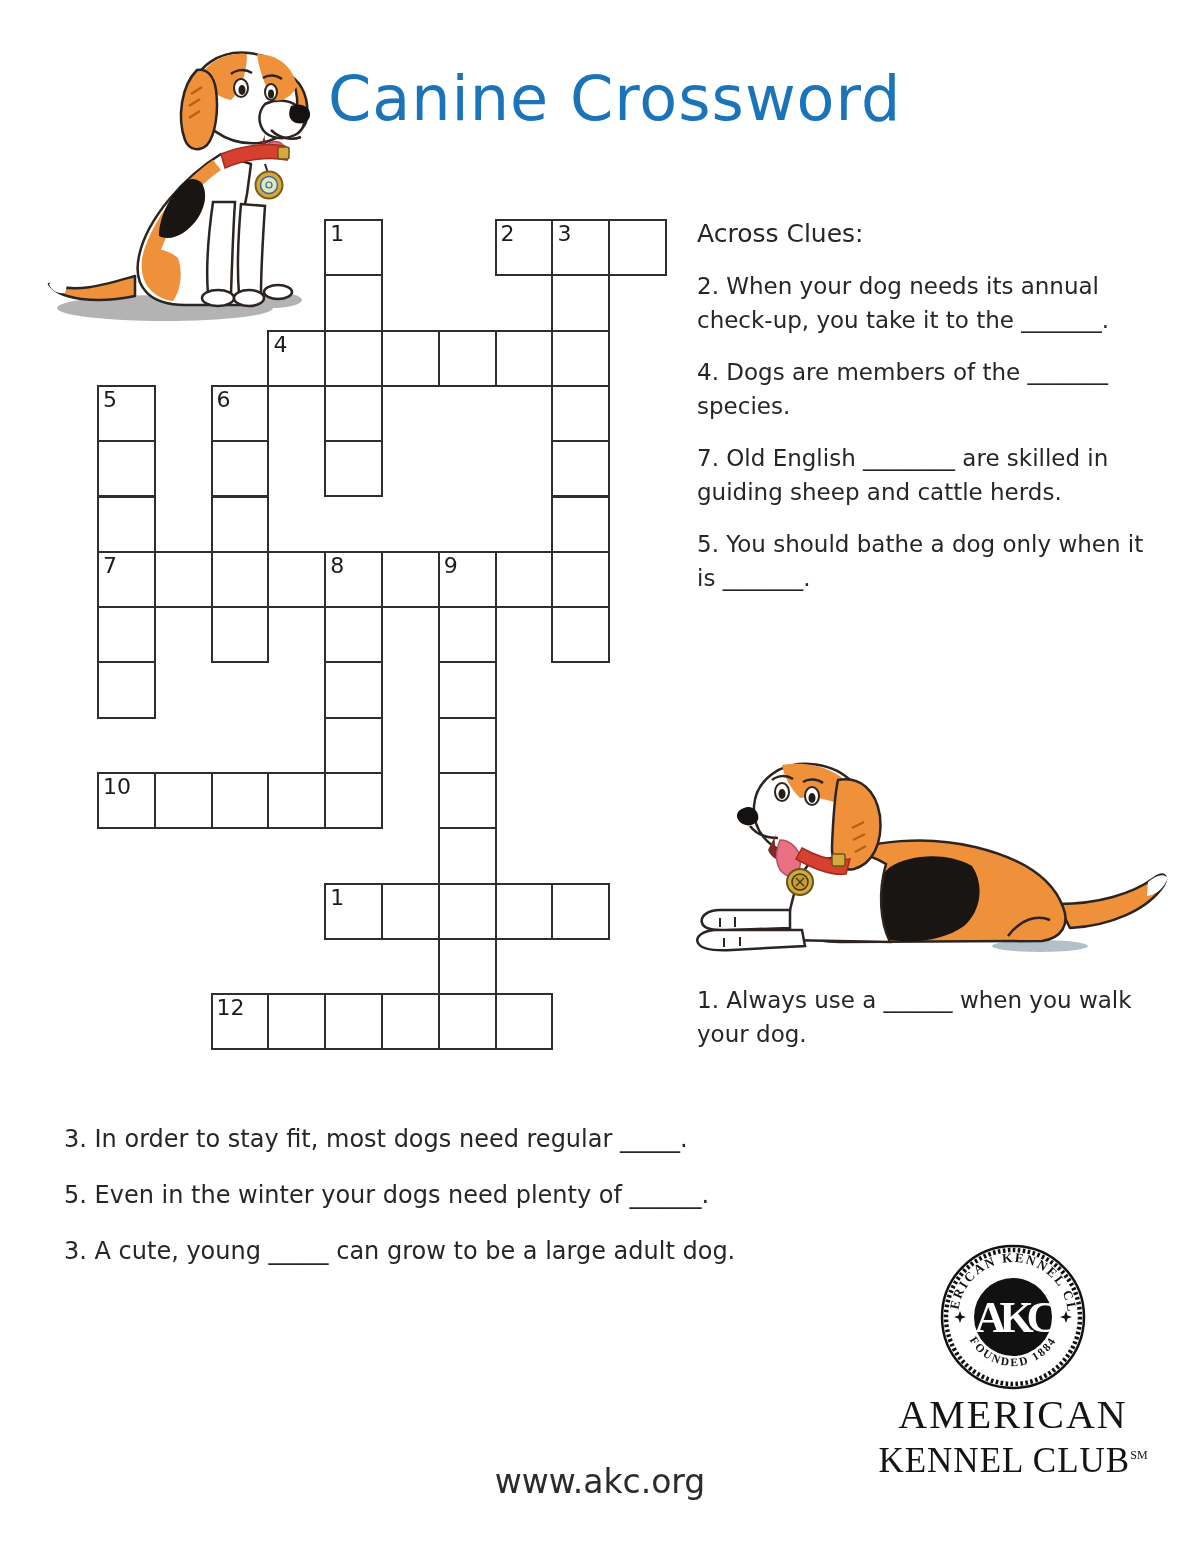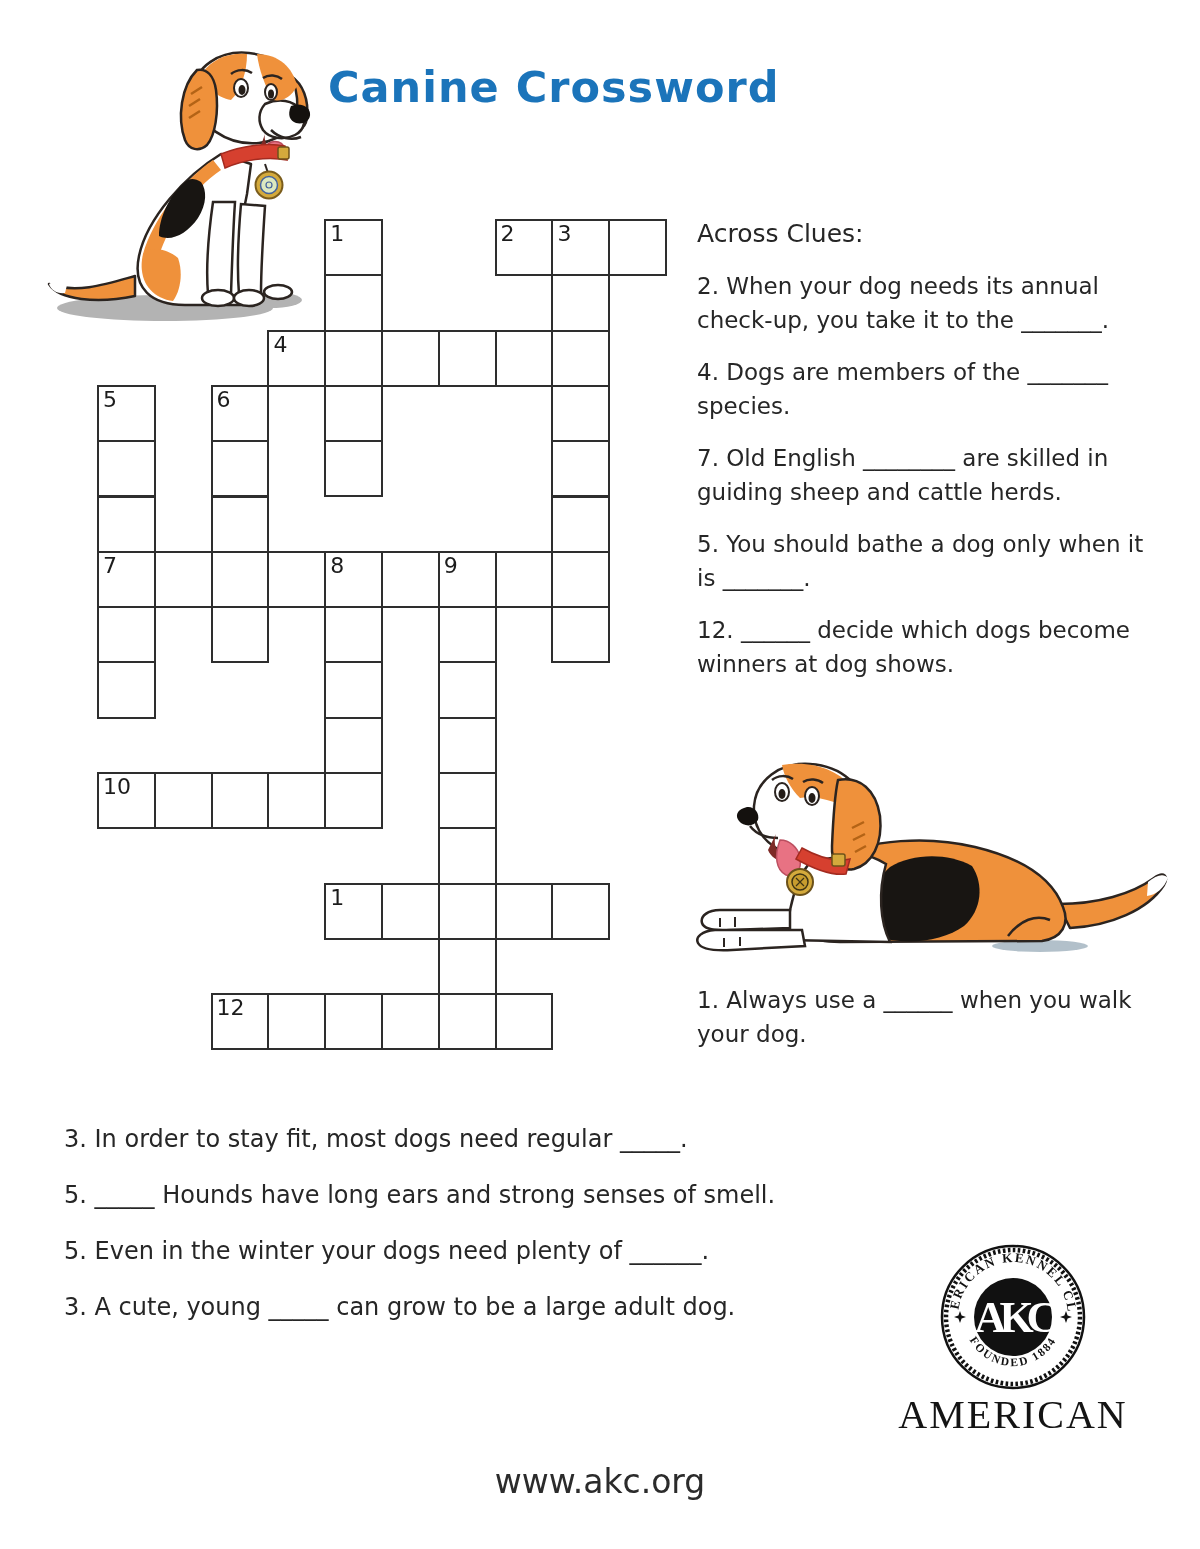--- a/index.html
+++ b/index.html
@@ -1,19 +1,19 @@
 <!DOCTYPE html>
 <html><head>
 <meta charset="utf-8">
 <title>Canine Crossword</title>
 <style>
   html,body{margin:0;padding:0;background:#ffffff;}
   .page{position:relative;width:1200px;height:1549px;background:#ffffff;overflow:hidden;
         font-family:"DejaVu Sans",sans-serif;color:#262626;}
-  .page-title{position:absolute;left:328px;top:62px;font-size:43px;font-weight:700;
+  .page-title{position:absolute;left:328px;top:62px;font-size:62px;font-weight:400;
               color:#1b74ba;letter-spacing:1px;white-space:nowrap;}
   
   .grid{position:absolute;left:97px;top:219px;width:572px;height:834px;}
   .cell{position:absolute;box-sizing:border-box;border:2px solid #2e2e2e;background:#ffffff;}
   .cell-num{position:absolute;top:0px;left:4px;font-size:22px;line-height:26px;color:#1c1c1c;}
   
   .clue-col{position:absolute;left:697px;top:217px;width:470px;font-size:23px;line-height:34px;}
   .down-col{position:absolute;left:697px;top:983px;width:470px;font-size:23px;line-height:34px;}
   .clue-heading{font-size:25px;font-weight:400;margin:0 0 18px 0;}
   .clue{margin:0 0 18px 0;}
@@ -174,21 +174,20 @@
       <div class="cell" style="left: 397.6px; top: 774.2px; width: 58.8px; height: 57.3px;"></div>
     </div>
 
   <section class="clue-col">
     <h2 class="clue-heading">Across Clues:</h2>
     <div>
         <p class="clue">2. When your dog needs its annual check-up, you take it to the _______.</p>
         <p class="clue">4. Dogs are members of the _______ species.</p>
         <p class="clue">7. Old English ________ are skilled in guiding sheep and cattle herds.</p>
         <p class="clue">5. You should bathe a dog only when it is _______.</p>
-        <p class="clue">12. ______ decide which dogs become winners at dog shows.</p>
       </div>
   </section>
 
   <svg class="dog-lying" viewBox="0 0 480 215">
     <ellipse cx="350" cy="194" rx="48" ry="6" fill="#9fb0bd" opacity="0.8"></ellipse>
 
     <path d="M368,152 C408,152 442,142 464,126 C474,119 479,124 474,133 C458,158 420,174 380,176 Z" fill="#ef913b" stroke="#2b2420" stroke-width="2.5" stroke-linejoin="round"></path>
     <path d="M458,130 C466,123 474,121 478,126 C474,136 466,143 457,144 Z" fill="#ffffff"></path>
 
     <path d="M140,108 C180,86 240,84 285,95 C335,107 363,128 373,155 C380,172 372,186 352,189 L150,190 C120,190 104,180 108,160 C114,136 126,118 140,108 Z" fill="#ef913b" stroke="#2b2420" stroke-width="2.5" stroke-linejoin="round"></path>
@@ -227,21 +226,20 @@
 
   <section class="down-col">
     <div>
         <p class="clue">1. Always use a ______ when you walk your dog.</p>
       </div>
   </section>
 
   <section class="bottom-clues">
     <div>
         <p class="clue">3. In order to stay fit, most dogs need regular _____.</p>
-        <p class="clue">5. _____ Hounds have long ears and strong senses of smell.</p>
         <p class="clue">5. Even in the winter your dogs need plenty of ______.</p>
         <p class="clue">3. A cute, young _____ can grow to be a large adult dog.</p>
       </div>
   </section>
 
   <svg class="akc-seal" viewBox="0 0 150 150">
     <defs>
       <path id="sealTopArc" d="M 20,75 A 55,55 0 1,1 130,75" fill="none"></path>
       <path id="sealBottomArc" d="M 26,75 A 49,49 0 0,0 124,75" fill="none"></path>
     </defs>
@@ -254,17 +252,18 @@
     <text font-family="Liberation Serif, serif" font-size="11.5" font-weight="bold" letter-spacing="2" fill="#111111">
       <textPath href="#sealBottomArc" startOffset="50%" text-anchor="middle">FOUNDED 1884</textPath>
     </text>
     <text x="75" y="90" text-anchor="middle" font-family="Liberation Serif, serif" font-size="44" font-weight="bold" letter-spacing="-7" fill="#ffffff">AKC</text>
     <path d="M0,-6 L1.6,-1.6 L6,0 L1.6,1.6 L0,6 L-1.6,1.6 L-6,0 L-1.6,-1.6 Z" transform="translate(22,75)" fill="#111111"></path>
     <path d="M0,-6 L1.6,-1.6 L6,0 L1.6,1.6 L0,6 L-1.6,1.6 L-6,0 L-1.6,-1.6 Z" transform="translate(128,75)" fill="#111111"></path>
   </svg>
 
   <div class="akc-wordmark">
     <div class="akc-line1">AMERICAN</div>
+    <div class="akc-line2"><span>KENNEL CLUB</span><sup class="akc-sm">SM</sup></div>
   </div>
 
   <div class="site-url">www.akc.org</div>
 
 </div>
 
 </body></html>

